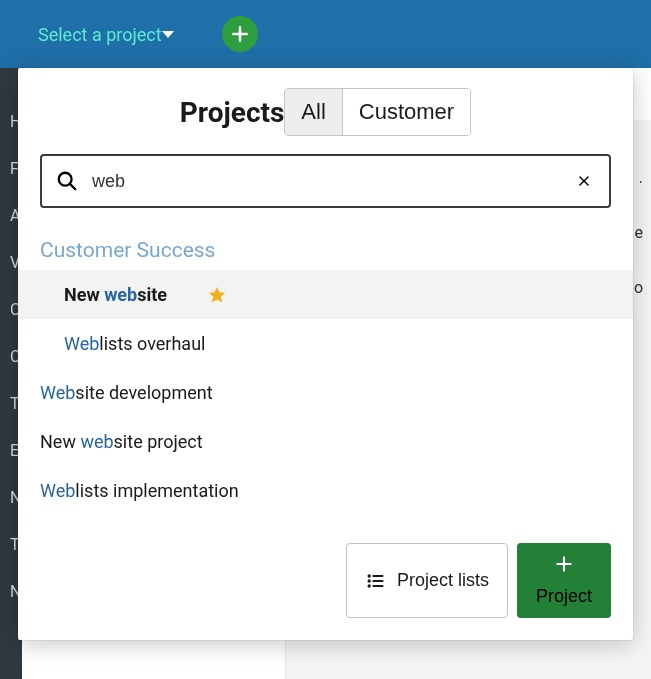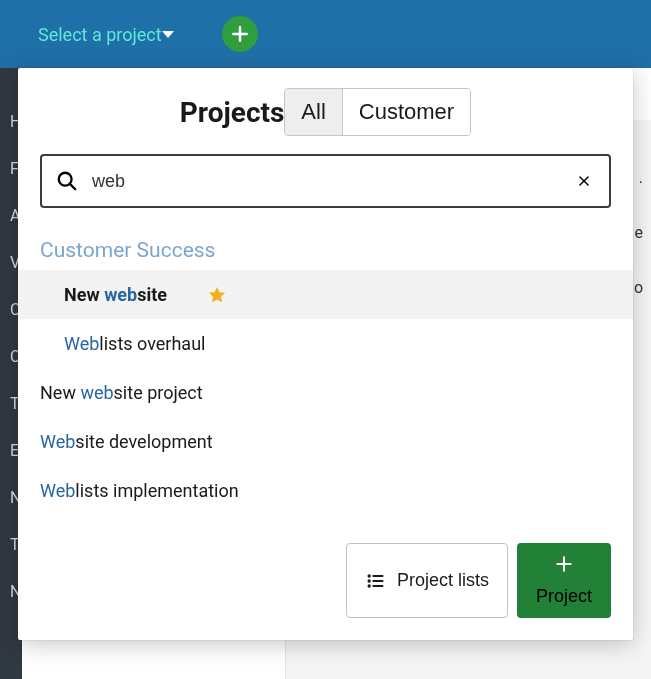--- a/index.html
+++ b/index.html
@@ -248,24 +248,24 @@
     <div class="result-item indented selected">
       <span><span>New </span><span class="match">web</span><span>site</span></span>
       <svg class="star-icon" viewBox="0 0 24 24">
         <path d="M12 2.5l2.95 6.27 6.9.62-5.2 4.6 1.56 6.76L12 17.8l-6.2 2.95 1.55-6.76-5.2-4.6 6.9-.62L12 2.5z" fill="#f2b01e"></path>
       </svg>
     </div>
     <div class="result-item indented">
       <span><span></span><span class="match">Web</span><span>lists overhaul</span></span>
     </div>
     <div class="result-item">
+      <span><span></span><span class="match">Web</span><span>site development</span></span>
+    </div>
+    <div class="result-item">
       <span><span>New </span><span class="match">web</span><span>site project</span></span>
-    </div>
-    <div class="result-item">
-      <span><span></span><span class="match">Web</span><span>site development</span></span>
     </div>
     <div class="result-item">
       <span><span></span><span class="match">Web</span><span>lists implementation</span></span>
     </div>
   </div>
 
   <div class="panel-footer">
     <button class="btn btn-secondary">
       <svg viewBox="0 0 24 24">
         <circle cx="5" cy="6" r="2" fill="#1a1a1a"></circle>

